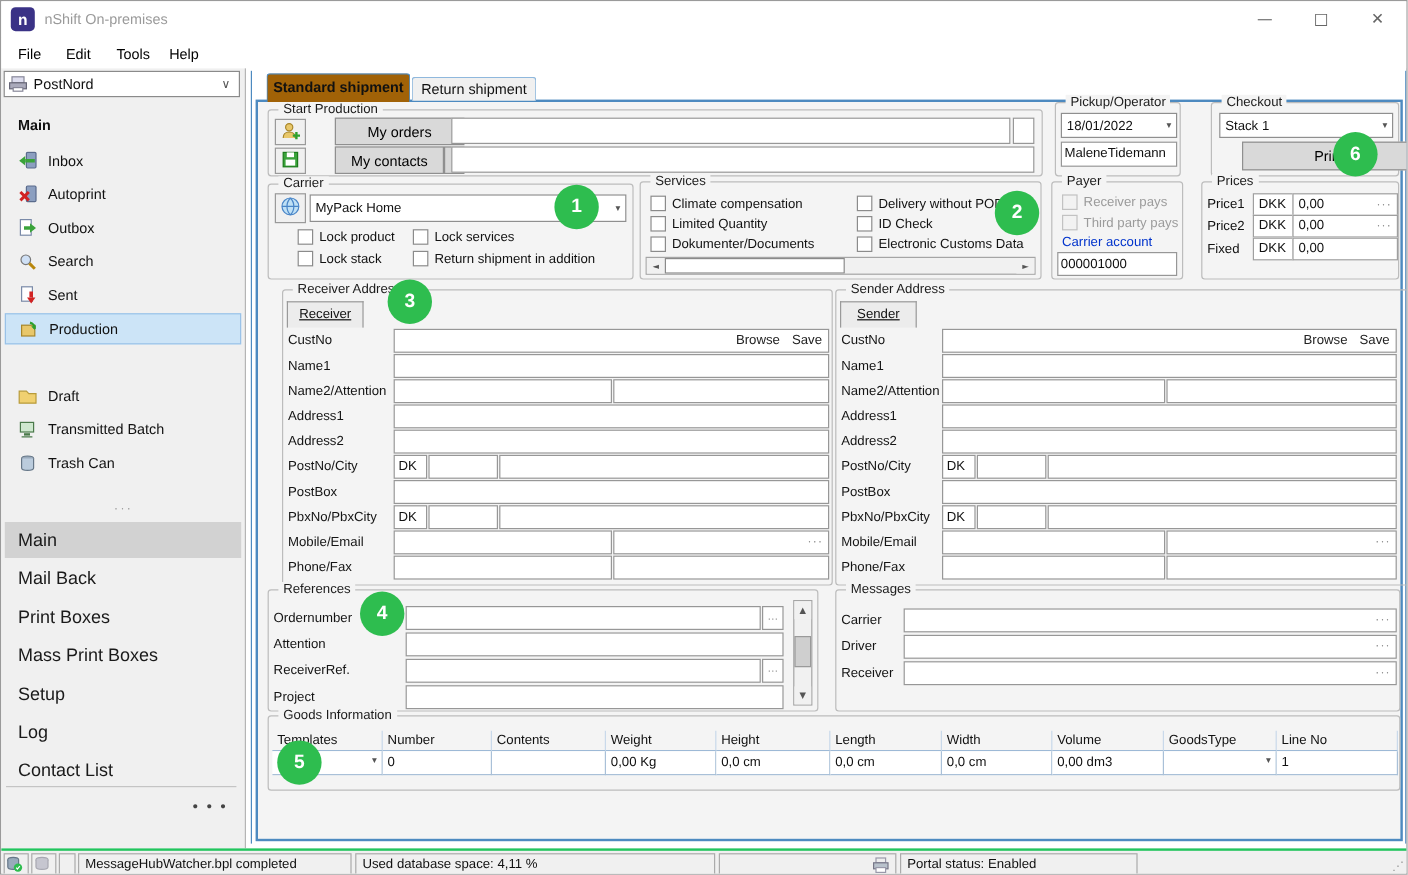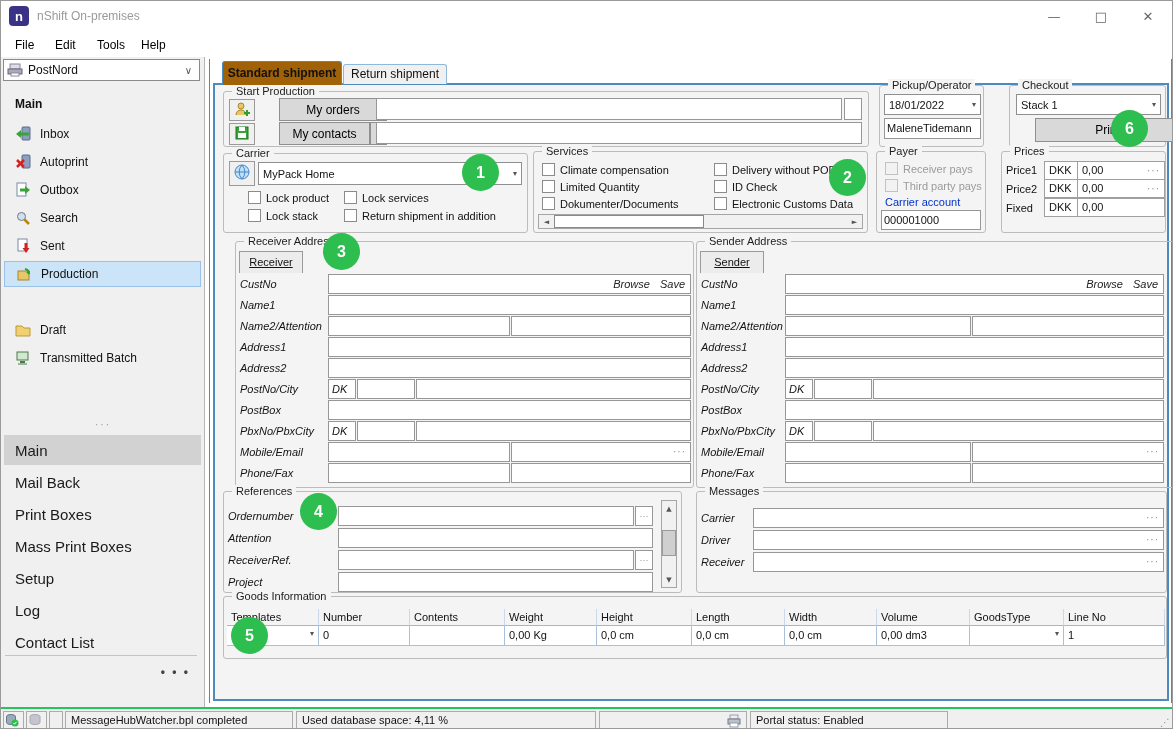--- a/index.html
+++ b/index.html
@@ -53,21 +53,21 @@
   .carr{position:absolute;right:4px;color:#555;font-size:8px;font-family:"DejaVu Sans",sans-serif;}
   .cbx{position:absolute;display:flex;align-items:center;gap:5px;font-size:11px;white-space:nowrap;}
   .cbx .box{width:13px;height:13px;background:#fff;border:1px solid #8b8b8b;box-sizing:border-box;flex:none;}
   .cbx.dis .box{background:#f2f2f2;border-color:#c2c2c2;}
   .cbx.dis span.t{color:#9b9b9b;}
   .link{color:#0033cc;font-size:11px;}
   .callout{position:absolute;width:37px;height:37px;border-radius:50%;background:#2ebd4f;color:#fff;font-weight:bold;
            font-size:16px;display:flex;align-items:center;justify-content:center;z-index:30;}
   
   .rows{position:absolute;display:flex;flex-direction:column;}
-  .arow{display:flex;height:21px;align-items:flex-end;font-size:11px;font-style:italic;}
+  .arow{display:flex;height:21px;align-items:center;font-size:11px;}
   .arow .lbl{line-height:20px;color:#141414;flex:none;white-space:nowrap;}
   .arow .tb{height:20px;position:relative;}
   .grow{flex:1;}
   .dots{position:absolute;right:4px;top:3px;color:#8c8c8c;font-size:10px;letter-spacing:1px;line-height:12px;}
   .more{width:18px;height:20px;background:#fff;border:1px solid #979797;margin-left:1px;box-sizing:border-box;
         display:flex;align-items:center;justify-content:center;color:#8c8c8c;font-size:9px;flex:none;}
   .links{position:absolute;right:5px;top:3px;display:flex;gap:10px;font-size:11px;color:#222;}
   
   .hscroll{position:absolute;display:flex;background:#f1f1f1;border:1px solid #a5a5a5;box-sizing:border-box;}
   .sbtn{width:15px;background:#f1f1f1;color:#555;font-size:7px;display:flex;align-items:center;justify-content:center;
@@ -199,20 +199,29 @@
     </div>
     <div class="nav-item" style="top:288px">
       <span class="nicon">
           <svg width="16" height="16">
             <rect x="2" y="2" width="11" height="8" fill="#cfe8cf" stroke="#4a7a4a"></rect>
             <rect x="5" y="11" width="5" height="2" fill="#4a7a4a"></rect>
             <path d="M3 14h9" stroke="#4a7a4a"></path>
           </svg>
         </span>
       <span class="nlabel">Transmitted Batch</span>
+    </div>
+    <div class="nav-item" style="top:316px">
+      <span class="nicon">
+          <svg width="16" height="16">
+            <ellipse cx="8" cy="4" rx="5" ry="2" fill="#9aabbc" stroke="#667788"></ellipse>
+            <path d="M3 4v8a5 2 0 0 0 10 0V4" fill="#bbccdd" stroke="#667788"></path>
+          </svg>
+        </span>
+      <span class="nlabel">Trash Can</span>
     </div>
 
     <div class="collapse-dots">···</div>
 
     <div class="sec-item sel" style="top:378px">Main</div>
     <div class="sec-item" style="top:410px">Mail Back</div>
     <div class="sec-item" style="top:442px">Print Boxes</div>
     <div class="sec-item" style="top:474px">Mass Print Boxes</div>
     <div class="sec-item" style="top:506px">Setup</div>
     <div class="sec-item" style="top:538px">Log</div>

